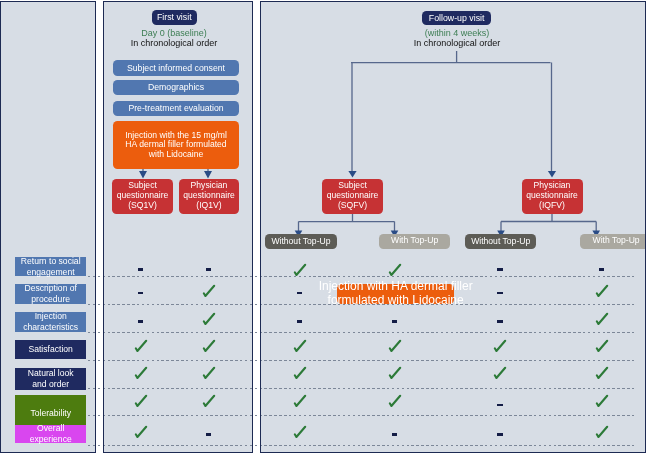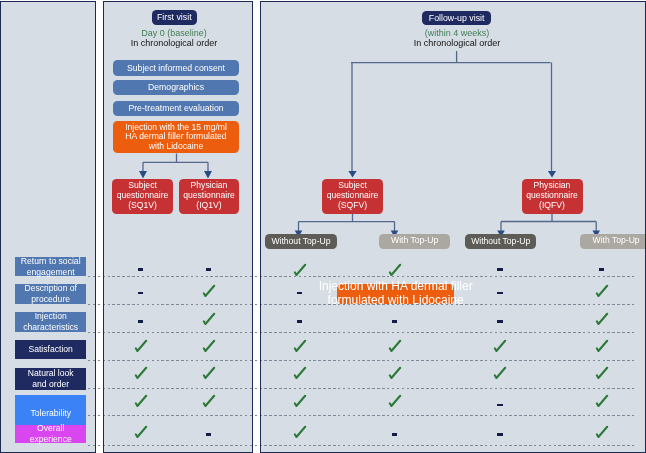--- a/index.html
+++ b/index.html
@@ -31,21 +31,21 @@
   svg.conn{position:absolute;overflow:visible;z-index:2;}
 
   
   #fv-head{left:152px;top:10.1px;width:44.5px;height:14.9px;font-size:8.8px;}
   #fv-sub1{left:112px;top:28px;width:124px;font-size:9px;}
   #fv-sub2{left:107px;top:38px;width:134px;font-size:9px;}
   .fvstep{left:113px;width:126px;height:15.5px;font-size:8.7px;}
   #fv-s0{top:60px;}
   #fv-s1{top:79.5px;}
   #fv-s2{top:100.5px;}
-  #fv-inj{left:113px;top:121px;width:126px;height:32px;font-size:8.6px;line-height:1.12;}
+  #fv-inj{left:113px;top:121px;width:126px;height:48px;font-size:8.6px;line-height:1.12;}
   #fv-q0{left:112px;top:178.5px;width:61px;height:35px;font-size:8.6px;line-height:1.13;}
   #fv-q1{left:179px;top:178.5px;width:60px;height:35px;font-size:8.6px;line-height:1.13;}
 
   
   #fu-head{left:421.8px;top:10.8px;width:69.7px;height:14.4px;font-size:8.8px;white-space:nowrap;}
   #fu-sub1{left:395px;top:28px;width:124px;font-size:9px;}
   #fu-sub2{left:390px;top:38px;width:134px;font-size:9px;}
   #fu-q0{left:322px;top:178.5px;width:61px;height:35px;font-size:8.6px;line-height:1.13;}
   #fu-q1{left:521.5px;top:178.5px;width:61px;height:35px;font-size:8.6px;line-height:1.13;}
   .tu{height:14.5px;font-size:8.6px;white-space:nowrap;}
@@ -179,21 +179,21 @@
       <div class="mlines">
         <div>Satisfaction</div>
       </div>
     </div>
     <div class="dom" style="top: 367.5px; height: 22px; background: rgb(31, 42, 96);">
       <div class="mlines">
         <div>Natural look</div>
         <div>and order</div>
       </div>
     </div>
-    <div class="dom" style="top: 395px; height: 36px; background: #3b82f6;">
+    <div class="dom" style="top: 395px; height: 36px; background: #4d7c0f;">
       <div class="mlines">
         <div>Tolerability</div>
       </div>
     </div>
     <div class="dom" style="top: 424.8px; height: 18px; background: #d946ef;">
       <div class="mlines">
         <div>Overall</div>
         <div>experience</div>
       </div>
     </div>

